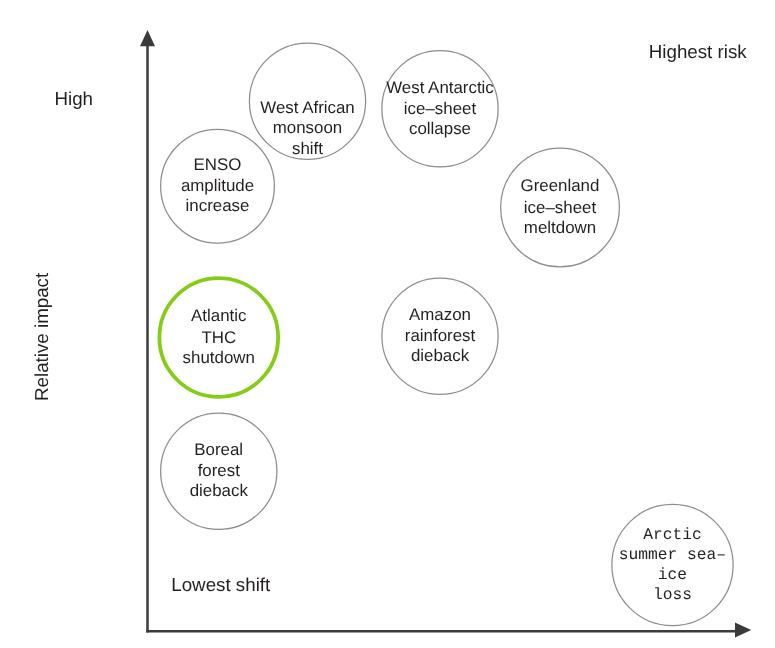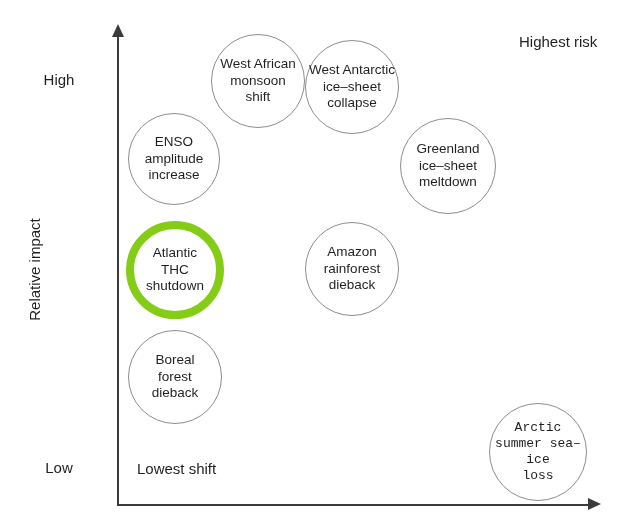--- a/index.html
+++ b/index.html
@@ -100,21 +100,21 @@
     position: absolute;
     border-radius: 50%;
     border: 1px solid #8d8d8d;
     box-sizing: border-box;
     display: flex;
     align-items: center;
     justify-content: center;
     background: transparent;
   }
   .bubble.highlight {
-    border: 8px solid #84cc16;
+    border: 3px solid #84cc16;
   }
   .bubble-label {
     font-size: 13.5px;
     line-height: 1.22;
     color: #231f20;
     text-align: center;
     white-space: pre-line;
     pointer-events: none;
   }
   .bubble.wide .bubble-label {
@@ -127,37 +127,36 @@
 <div id="figure">
 
   <div id="y-axis-line" class="axis-line"></div>
   <div id="y-axis-arrow" class="arrow-head"></div>
   <div id="x-axis-line" class="axis-line"></div>
   <div id="x-axis-arrow" class="arrow-head"></div>
 
   <div id="y-axis-title">Relative impact</div>
 
   <div id="tick-high" class="tick-label">High</div>
-  <div id="tick-low" class="tick-label">Low</div>
 
   <div id="note-highest" class="corner-note">Highest risk</div>
   <div id="note-lowest" class="corner-note">Lowest shift</div>
 
   <div id="bubble-layer">
-      <div class="bubble" style="left: 211px; top: 34px; width: 94px; height: 94px;">
+      <div class="bubble" style="left: 199px; top: 34px; width: 94px; height: 94px; align-items: flex-end;">
         <div class="bubble-label">West African
 monsoon
 shift</div>
       </div>
       <div class="bubble" style="left: 305px; top: 40px; width: 94px; height: 94px;">
         <div class="bubble-label">West Antarctic
 ice–sheet
 collapse</div>
       </div>
-      <div class="bubble" style="left: 128px; top: 113px; width: 92px; height: 92px;">
+      <div class="bubble" style="left: 128px; top: 103px; width: 92px; height: 92px;">
         <div class="bubble-label">ENSO
 amplitude
 increase</div>
       </div>
       <div class="bubble" style="left: 400px; top: 118px; width: 96px; height: 96px;">
         <div class="bubble-label">Greenland
 ice–sheet
 meltdown</div>
       </div>
       <div class="bubble highlight" style="left: 126px; top: 221px; width: 98px; height: 98px;">

